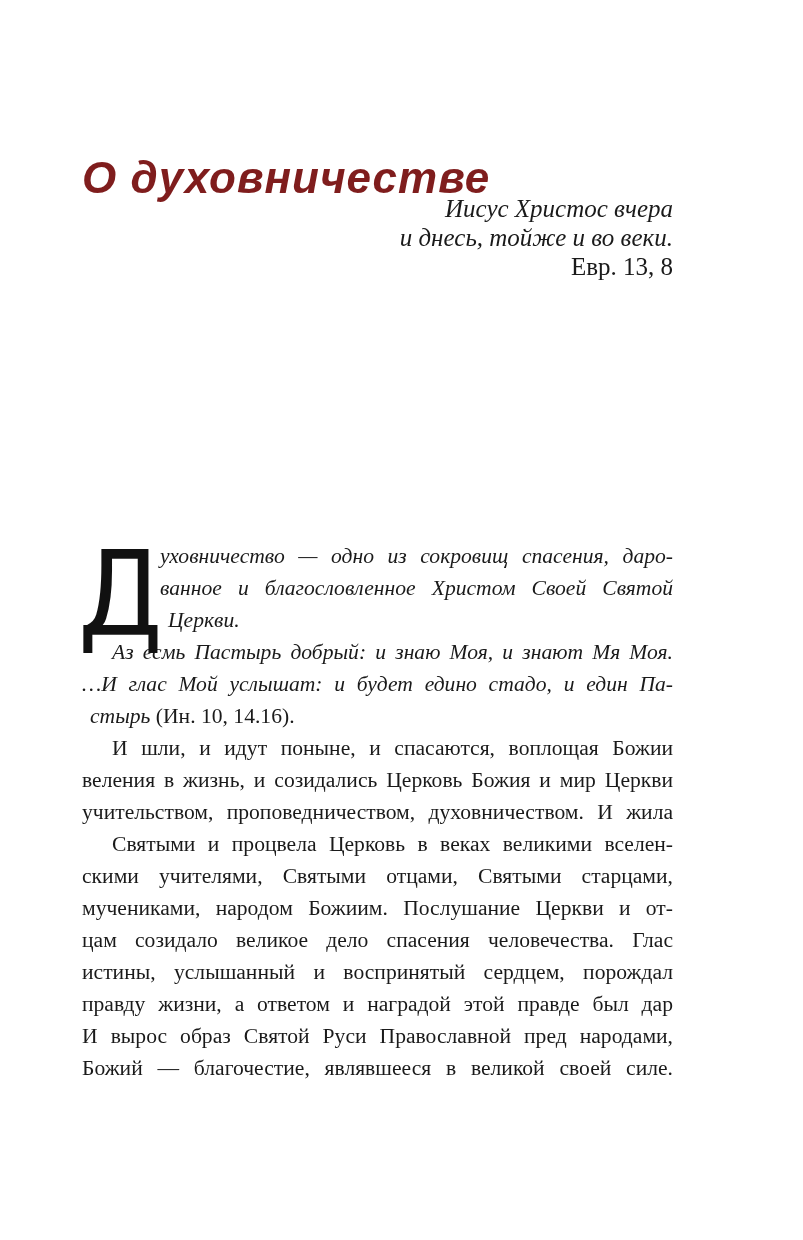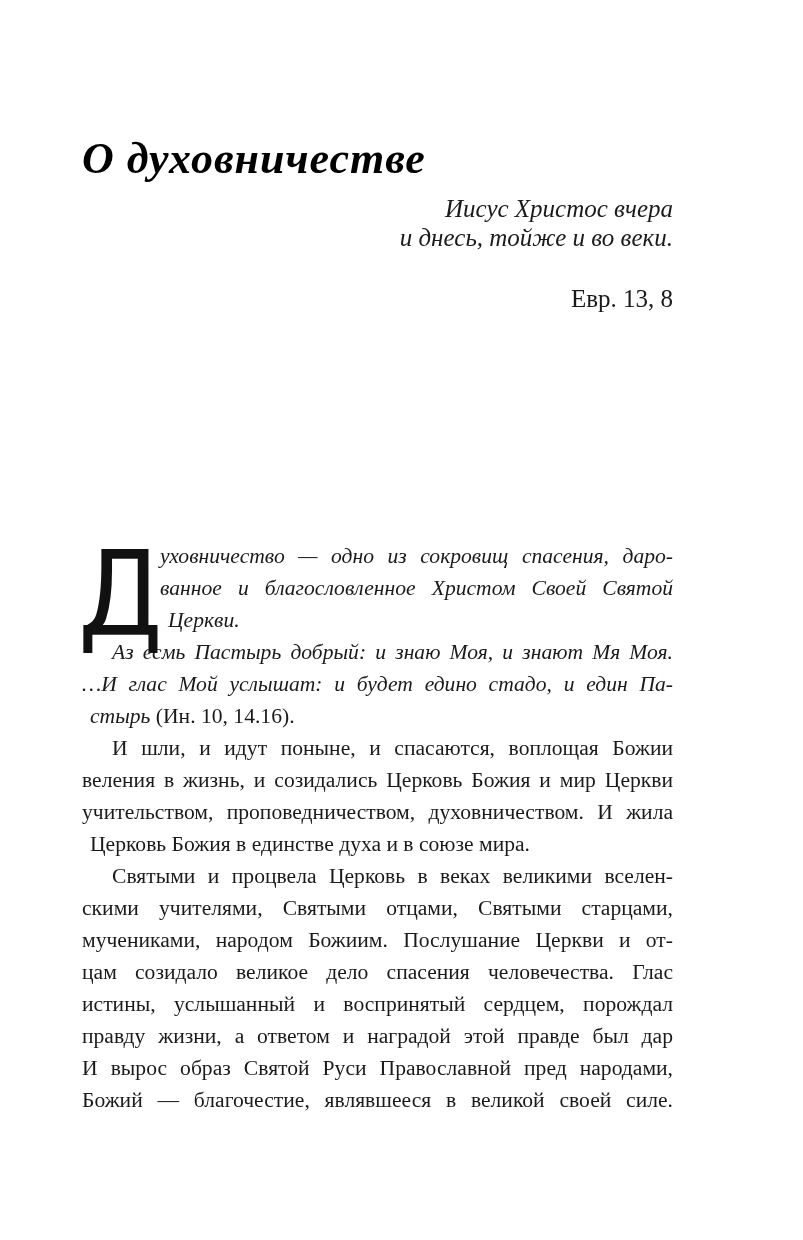--- a/index.html
+++ b/index.html
@@ -2,36 +2,36 @@
 <html><head>
 <meta charset="utf-8">
 <style>
   html, body { margin: 0; padding: 0; background: #ffffff; }
   body {
     width: 803px; height: 1240px; position: relative; overflow: hidden;
     font-family: "Liberation Serif", "DejaVu Serif", serif;
     color: #1a1a1a;
   }
   .page-title {
-    position: absolute; left: 82px; top: 104px;
-    font-family: Liberation Serif, serif;
+    position: absolute; left: 82px; top: 124px;
+    font-family: Liberation Sans, sans-serif;
     font-style: italic;
     font-size: 44px;
     letter-spacing: 1px;
-    color: #000000;
+    color: #7f1d1d;
     white-space: nowrap;
   }
   .epigraph {
     position: absolute; right: 130px; top: 194px;
     text-align: right;
     font-size: 25px;
     line-height: 29px;
   }
   .epigraph .quote { font-style: italic; display: block; }
-  .epigraph .ref { display: block; font-style: normal; margin-top: 32px; }
+  .epigraph .ref { display: block; font-style: normal; }
 
   .body-text {
     position: absolute; left: 82px; top: 540px; width: 591px;
     font-size: 21.6px;
     line-height: 32px;
   }
   .line {
     display: block; height: 32px; white-space: nowrap;
     text-align: justify; text-align-last: justify;
   }
@@ -72,21 +72,20 @@
   <div>
     <span class="line indent it">Аз есмь Пастырь добрый: и знаю Моя, и знают Мя Моя.</span>
     <span class="line it">…И глас Мой услышат: и будет едино стадо, и един Па-</span>
     <span class="line last"><span class="it">стырь</span><span> (Ин. 10, 14.16).</span></span>
   </div>
 
   <div>
     <span class="line indent">И шли, и идут поныне, и спасаются, воплощая Божии</span>
     <span class="line">веления в жизнь, и созидались Церковь Божия и мир Церкви</span>
     <span class="line">учительством, проповедничеством, духовничеством. И жила</span>
-    <span class="line last">Церковь Божия в единстве духа и в союзе мира.</span>
   </div>
 
   <div>
     <span class="line indent">Святыми и процвела Церковь в веках великими вселен-</span>
     <span class="line">скими учителями, Святыми отцами, Святыми старцами,</span>
     <span class="line">мучениками, народом Божиим. Послушание Церкви и от-</span>
     <span class="line">цам созидало великое дело спасения человечества. Глас</span>
     <span class="line">истины, услышанный и воспринятый сердцем, порождал</span>
     <span class="line">правду жизни, а ответом и наградой этой правде был дар</span>
     <span class="line">И вырос образ Святой Руси Православной пред народами,</span>

